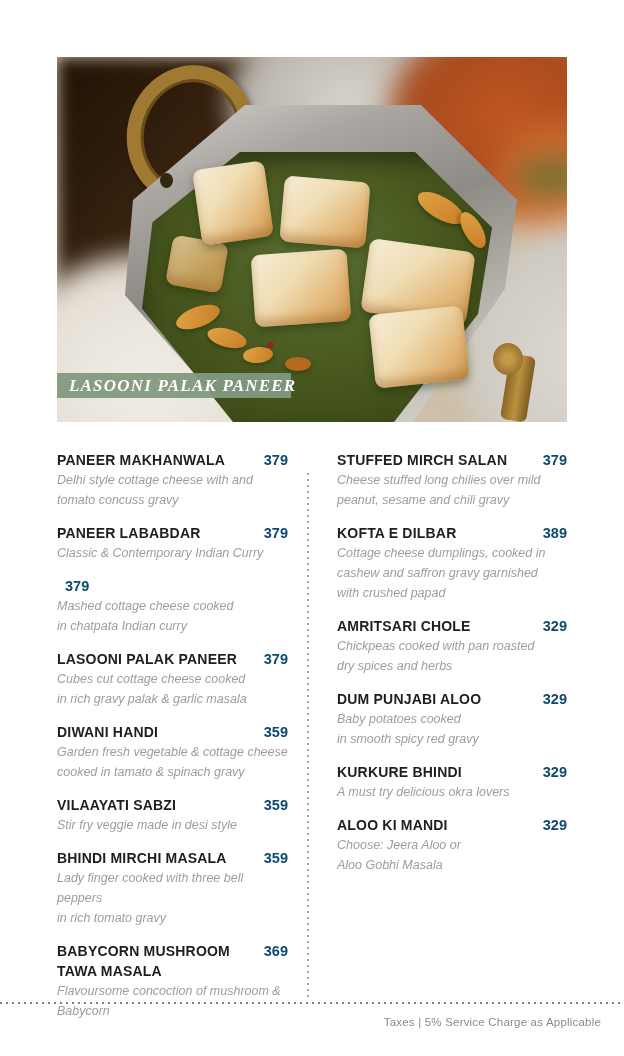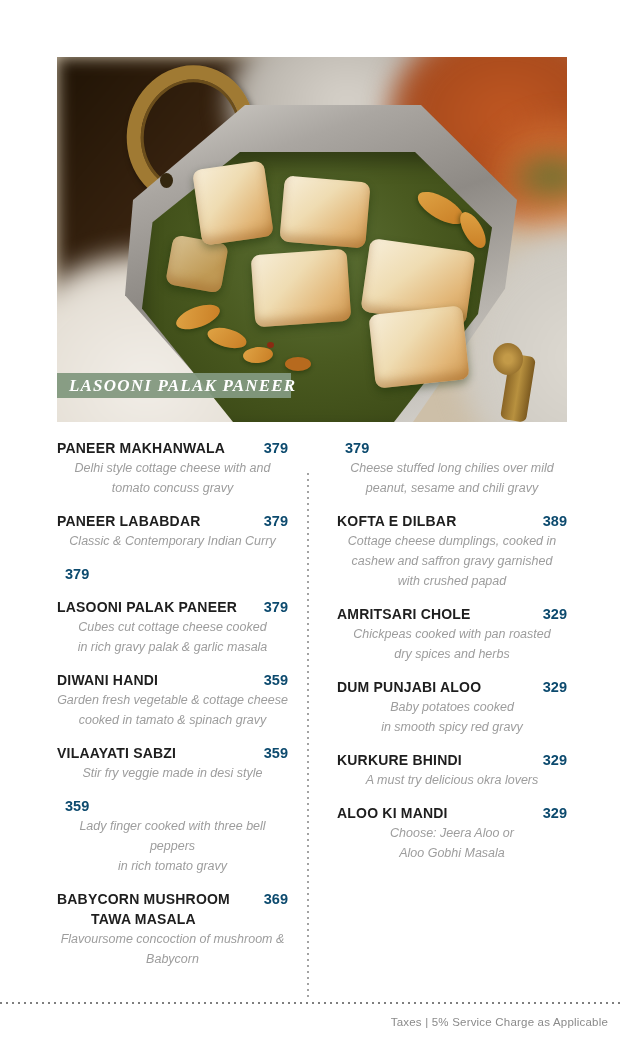--- a/index.html
+++ b/index.html
@@ -54,37 +54,37 @@
   .knob{position:absolute;left:436px;top:286px;width:30px;height:32px;border-radius:50%;
         background:radial-gradient(#c39a48 20%,#8a6526 90%);}
 
   .label-band{position:absolute;left:0;top:316px;width:234px;height:25px;
               background:rgba(131,153,128,0.95);display:flex;align-items:center;}
   .label-band span{font-family:"Liberation Serif",serif;font-weight:bold;font-style:italic;
                    color:#ffffff;font-size:17px;letter-spacing:1.2px;padding-left:12px;white-space:nowrap;}
 
   
   .menu{position:absolute;left:57px;top:438px;width:510px;}
-  .col{position:absolute;top:0;text-align:center;}
+  .col{position:absolute;top:12px;}
   .col-left{left:0;width:231px;}
   .col-right{left:280px;width:230px;}
   .item{margin-bottom:13px;}
   .item-head{display:flex;justify-content:space-between;align-items:flex-start;}
   .item-name{font-size:14px;font-weight:bold;color:#1e1e1e;line-height:20px;
              letter-spacing:0.2px;white-space:pre-line;}
   .item-price{font-size:14.5px;font-weight:bold;color:#0c4a6e;line-height:20px;margin-left:8px;}
   .item-desc{font-size:12.5px;font-style:italic;color:#9d9d9d;line-height:20px;white-space:pre-line;}
 
   .v-divider{position:absolute;left:307px;top:473px;height:524px;width:2px;
              background:repeating-linear-gradient(to bottom,#a3a3a3 0 2px,transparent 2px 6px);}
 
   
   .footer-line{position:absolute;left:0;top:1002px;width:624px;height:2px;
                background:repeating-linear-gradient(to right,#7f7f7f 0 2px,transparent 2px 6px);}
-  .footer-note{position:absolute;right:16px;top:1016px;font-size:11.5px;color:#8a8a8a;letter-spacing:0.2px;}
+  .footer-note{position:absolute;right:23px;top:1016px;font-size:11.5px;color:#8a8a8a;letter-spacing:0.2px;}
 </style>
 </head>
 <body>
 
 <div class="page">
 
   <div class="photo">
     <div class="bg-wood"></div>
     <div class="blob bg-steelpot"></div>
     <div class="blob bg-tandoori1"></div>
@@ -133,20 +133,22 @@
         <div class="item-head">
           <div class="item-name">PANEER LABABDAR</div>
           <div class="item-price">379</div>
         </div>
         <div class="item-desc">Classic &amp; Contemporary Indian Curry</div>
       </div>
       <div class="item">
         <div class="item-head">
           <div class="item-price">379</div>
         </div>
+        <div class="item-desc">Mashed cottage cheese cooked
+in chatpata Indian curry</div>
       </div>
       <div class="item">
         <div class="item-head">
           <div class="item-name">LASOONI PALAK PANEER</div>
           <div class="item-price">379</div>
         </div>
         <div class="item-desc">Cubes cut cottage cheese cooked
 in rich gravy palak &amp; garlic masala</div>
       </div>
       <div class="item">
@@ -159,39 +161,41 @@
       </div>
       <div class="item">
         <div class="item-head">
           <div class="item-name">VILAAYATI SABZI</div>
           <div class="item-price">359</div>
         </div>
         <div class="item-desc">Stir fry veggie made in desi style</div>
       </div>
       <div class="item">
         <div class="item-head">
+          <div class="item-name">BHINDI MIRCHI MASALA</div>
           <div class="item-price">359</div>
         </div>
         <div class="item-desc">Lady finger cooked with three bell peppers
 in rich tomato gravy</div>
       </div>
       <div class="item">
         <div class="item-head">
           <div class="item-name">BABYCORN MUSHROOM
 TAWA MASALA</div>
           <div class="item-price">369</div>
         </div>
         <div class="item-desc">Flavoursome concoction of mushroom &amp;
 Babycorn</div>
       </div>
     </div>
 
     <div class="col col-right">
       <div class="item">
         <div class="item-head">
+          <div class="item-name">STUFFED MIRCH SALAN</div>
           <div class="item-price">379</div>
         </div>
         <div class="item-desc">Cheese stuffed long chilies over mild
 peanut, sesame and chili gravy</div>
       </div>
       <div class="item">
         <div class="item-head">
           <div class="item-name">KOFTA E DILBAR</div>
           <div class="item-price">389</div>
         </div>

